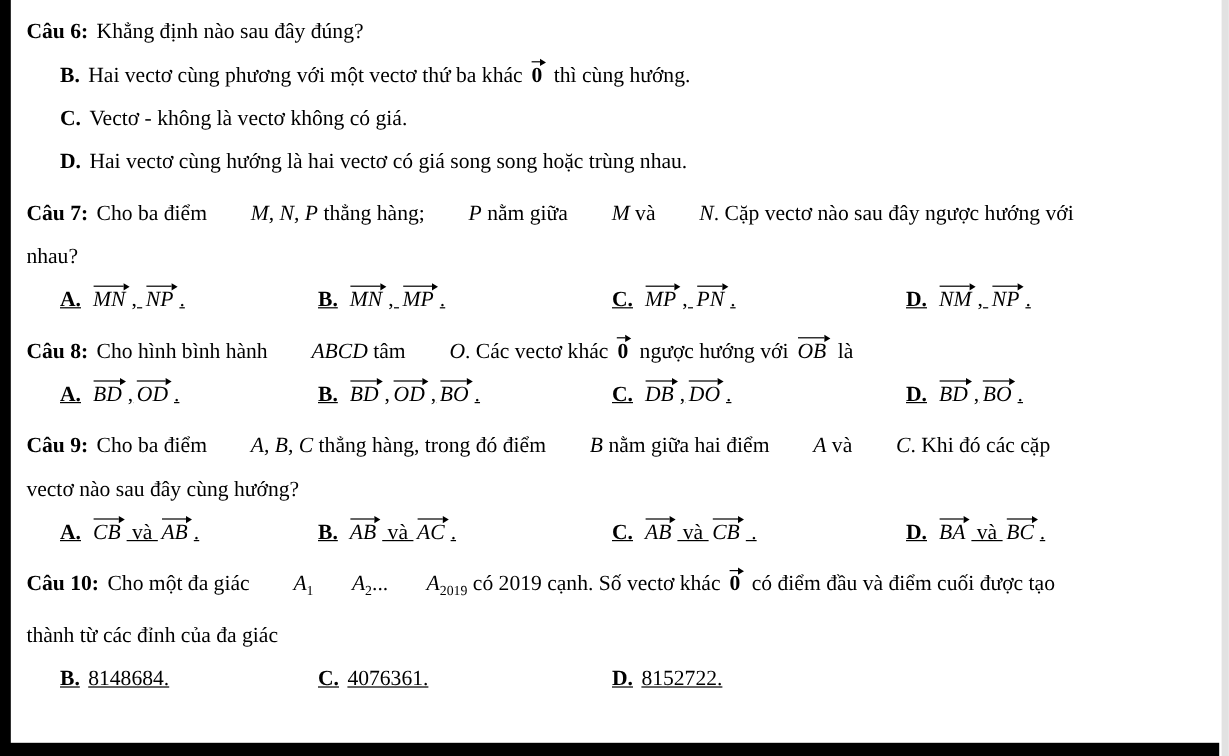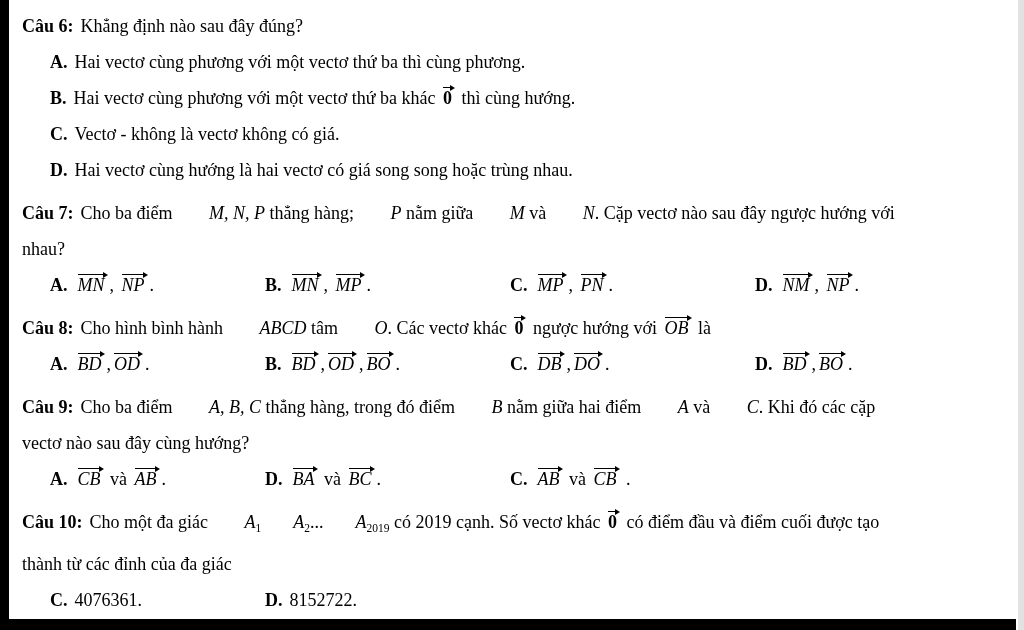--- a/index.html
+++ b/index.html
@@ -14,21 +14,21 @@
   }
   .left-bar   { position: absolute; left: 0; top: 0; width: 9px; height: 630px; background: #000; }
   .bottom-bar { position: absolute; left: 0; bottom: 0; width: 1016px; height: 11px; background: #000; }
   .right-strip{ position: absolute; right: 0; top: 0; width: 6px; height: 630px; background: #e2e2e2; }
 
   .content { position: absolute; left: 22px; top: 8px; width: 986px; font-size: 18px; }
   .question { margin-bottom: 7px; }
   .qline, .opt { margin: 0; line-height: 36px; }
   .qlabel, .olabel { font-weight: bold; margin-right: 7px; }
   .opts-stacked .opt { margin-left: 28px; }
-  .opts-row { display: grid; grid-template-columns: 215px 245px 245px 1fr; margin-left: 28px; }
+  .opts-row { display: grid; grid-template-columns: 215px 245px 245px 1fr; margin-left: 28px; text-decoration: underline; }
 
   .seg-i { font-style: italic; margin-left: 32px; }
   .seg-sub { font-size: 11.5px; vertical-align: -4px; }
   .seg-vec {
     position: relative; display: inline-block;
     font-style: italic; line-height: 1.05;
     padding: 5px 4px 0 2px; margin: 0 1px;
   }
   .seg-vec::before {
     content: ""; position: absolute; top: 3px; left: 2px; right: 6px;
@@ -49,21 +49,20 @@
 <div class="left-bar"></div>
 <div class="right-strip"></div>
 
 <div class="content">
 
   <section class="question">
     <p class="qline">
       <b class="qlabel">Câu 6:</b><span class="qtext"><span class="seg-t">Khẳng định nào sau đây đúng?</span></span>
     </p>
     <div class="opts-stacked">
-      <p class="opt"><b class="olabel">A.</b><span class="otext"><span class="seg-t">Hai vectơ cùng phương với một vectơ thứ ba thì cùng phương.</span></span></p>
       <p class="opt"><b class="olabel">B.</b><span class="otext"><span class="seg-t">Hai vectơ cùng phương với một vectơ thứ ba khác </span><span class="seg-vec zero">0</span><span class="seg-t"> thì cùng hướng.</span></span></p>
       <p class="opt"><b class="olabel">C.</b><span class="otext"><span class="seg-t">Vectơ - không là vectơ không có giá.</span></span></p>
       <p class="opt"><b class="olabel">D.</b><span class="otext"><span class="seg-t">Hai vectơ cùng hướng là hai vectơ có giá song song hoặc trùng nhau.</span></span></p>
     </div>
   </section>
 
   <section class="question">
     <p class="qline">
       <b class="qlabel">Câu 7:</b><span class="qtext"><span class="seg-t">Cho ba điểm </span><span class="seg-i">M, N, P</span><span class="seg-t"> thẳng hàng; </span><span class="seg-i">P</span><span class="seg-t"> nằm giữa </span><span class="seg-i">M</span><span class="seg-t"> và </span><span class="seg-i">N</span><span class="seg-t">. Cặp vectơ nào sau đây ngược hướng với</span><br><span class="seg-t">nhau?</span></span>
     </p>
@@ -86,30 +85,32 @@
       <p class="opt"><b class="olabel">D.</b><span class="otext"><span class="seg-vec">BD</span><span class="seg-t">,</span><span class="seg-vec">BO</span><span class="seg-t">.</span></span></p>
     </div>
   </section>
 
   <section class="question">
     <p class="qline">
       <b class="qlabel">Câu 9:</b><span class="qtext"><span class="seg-t">Cho ba điểm </span><span class="seg-i">A, B, C</span><span class="seg-t"> thẳng hàng, trong đó điểm </span><span class="seg-i">B</span><span class="seg-t"> nằm giữa hai điểm </span><span class="seg-i">A</span><span class="seg-t"> và </span><span class="seg-i">C</span><span class="seg-t">. Khi đó các cặp</span><br><span class="seg-t">vectơ nào sau đây cùng hướng?</span></span>
     </p>
     <div class="opts-row">
       <p class="opt"><b class="olabel">A.</b><span class="otext"><span class="seg-vec">CB</span><span class="seg-t"> và </span><span class="seg-vec">AB</span><span class="seg-t">.</span></span></p>
+      <p class="opt"><b class="olabel">B.</b><span class="otext"><span class="seg-vec">AB</span><span class="seg-t"> và </span><span class="seg-vec">AC</span><span class="seg-t">.</span></span></p>
+      <p class="opt"><b class="olabel">C.</b><span class="otext"><span class="seg-vec">AB</span><span class="seg-t"> và </span><span class="seg-vec">CB</span><span class="seg-t"> .</span></span></p>
       <p class="opt"><b class="olabel">D.</b><span class="otext"><span class="seg-vec">BA</span><span class="seg-t"> và </span><span class="seg-vec">BC</span><span class="seg-t">.</span></span></p>
-      <p class="opt"><b class="olabel">C.</b><span class="otext"><span class="seg-vec">AB</span><span class="seg-t"> và </span><span class="seg-vec">CB</span><span class="seg-t"> .</span></span></p>
     </div>
   </section>
 
   <section class="question">
     <p class="qline">
       <b class="qlabel">Câu 10:</b><span class="qtext"><span class="seg-t">Cho một đa giác </span><span class="seg-i">A</span><span class="seg-sub">1</span><span class="seg-i">A</span><span class="seg-sub">2</span><span class="seg-t">...</span><span class="seg-i">A</span><span class="seg-sub">2019</span><span class="seg-t"> có 2019 cạnh. Số vectơ khác </span><span class="seg-vec zero">0</span><span class="seg-t"> có điểm đầu và điểm cuối được tạo</span><br><span class="seg-t">thành từ các đỉnh của đa giác</span></span>
     </p>
     <div class="opts-row">
+      <p class="opt"><b class="olabel">B.</b><span class="otext"><span class="seg-t">8148684.</span></span></p>
       <p class="opt"><b class="olabel">C.</b><span class="otext"><span class="seg-t">4076361.</span></span></p>
       <p class="opt"><b class="olabel">D.</b><span class="otext"><span class="seg-t">8152722.</span></span></p>
     </div>
   </section>
 
 </div>
 
 <div class="bottom-bar"></div>
 
 </body></html>

